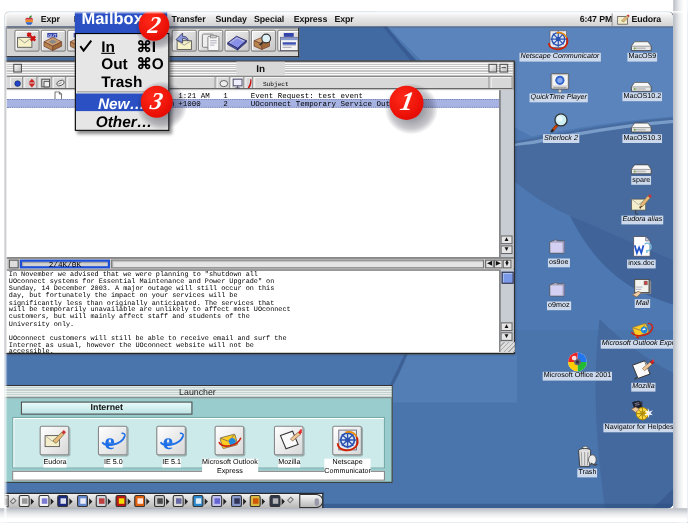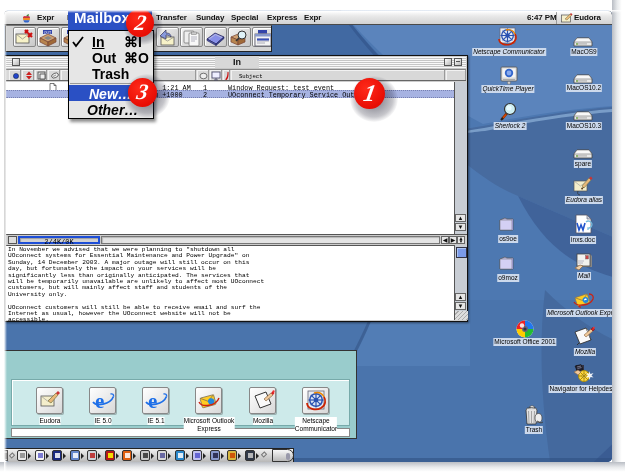--- a/index.html
+++ b/index.html
@@ -367,21 +367,21 @@
 <div class="abs" style="left:233px;top:2.5px;font-size:5.6px;font-family:'Liberation Mono',monospace;color:#000">Subject</div>
 </div>
 <div id="mlist">
 <svg class="abs" style="left:43px;top:1px" width="8" height="9">
               <path d="M1,0.5 L5,0.5 L7,2.5 L7,8.5 L1,8.5 Z" fill="#fff" stroke="#444" stroke-width="0.7"></path>
               <path d="M5,0.5 L5,2.5 L7,2.5" fill="none" stroke="#444" stroke-width="0.7"></path>
             </svg>
 <div class="row mono" style="top:2px;font-size:6.8px">
               <span style="position:absolute;left:148px">, 1:21 AM</span>
               <span style="position:absolute;left:197px">1</span>
-              <span style="position:absolute;left:222px">Window Request: test event</span>
+              <span style="position:absolute;left:222px">Event Request: test event</span>
             </div>
 <div class="row" style="top:8px;height:8px;background:#a7b3e2;border-top:1px dotted #7780b0;border-bottom:1px dotted #7780b0"></div>
 <div class="row mono" style="top:9px;font-size:6.8px">
               <span style="position:absolute;left:148px">m +1000</span>
               <span style="position:absolute;left:197px">2</span>
               <span style="position:absolute;left:222px">UOconnect Temporary Service Outage</span>
             </div>
 </div>
 <div id="mvsb">
 <div class="sbarrow" style="left:0px;top:132px">▲</div>
@@ -412,20 +412,22 @@
 accessible.</div>
           </div>
 <div id="mpsb">
 <div class="abs" style="left:1px;top:2px;width:11px;height:11px;background:#7a9ae8;border:1px solid #334;box-shadow:inset 1px 1px 0 #aac4f4"></div>
 <div class="sbarrow" style="left:0px;top:48px">▲</div>
 <div class="sbarrow" style="left:0px;top:57px">▼</div>
 <div class="abs" style="left:0px;top:66px;width:13px;height:9px;background:repeating-linear-gradient(135deg,#ddd 0,#ddd 2px,#aaa 2px,#aaa 3px)"></div>
 </div>
 </div>
         <div id="launcher">
+<div id="ltitle">Launcher</div>
+<div class="ltab" style="left:16px;width:156px;background:linear-gradient(#e8fafa,#bfe4e4)">Internet</div>
 <div id="lpanel"></div>
 <div class="lbtn" style="left:33px">
             <div style="position:absolute;left:1px;top:1px"><svg width="24" height="24" viewBox="0 0 24 24">
                 <rect x="3" y="7" width="13" height="10" fill="#f4eecb" stroke="#555" stroke-width="0.8"></rect>
                 <path d="M3,7 L9.5,12 L16,7" fill="none" stroke="#999" stroke-width="0.7"></path>
                 <path d="M10,12 L18,4 L20,6 L13,14 Z" fill="#e8b87a" stroke="#774" stroke-width="0.7"></path>
                 <path d="M18,4 L20,2 L22,4 L20,6 Z" fill="#cc3333"></path>
               </svg></div>
           </div>
 <div class="llab" style="left:47px;top:66px;transform:translateX(-50%)">Eudora</div>

